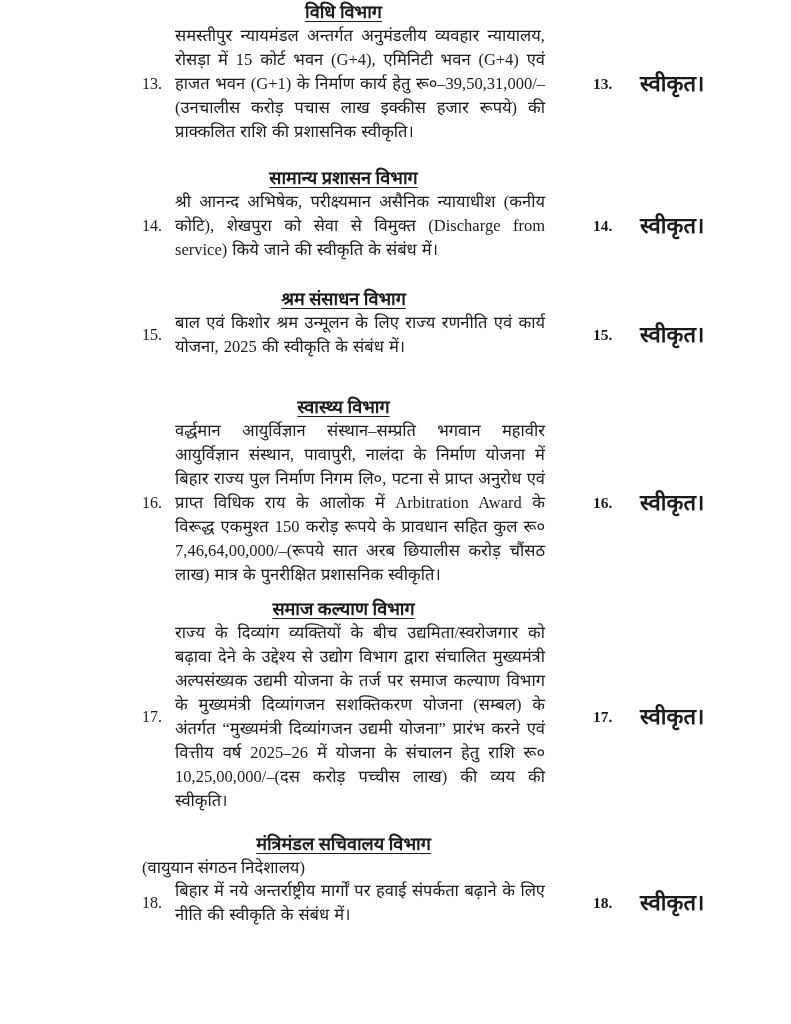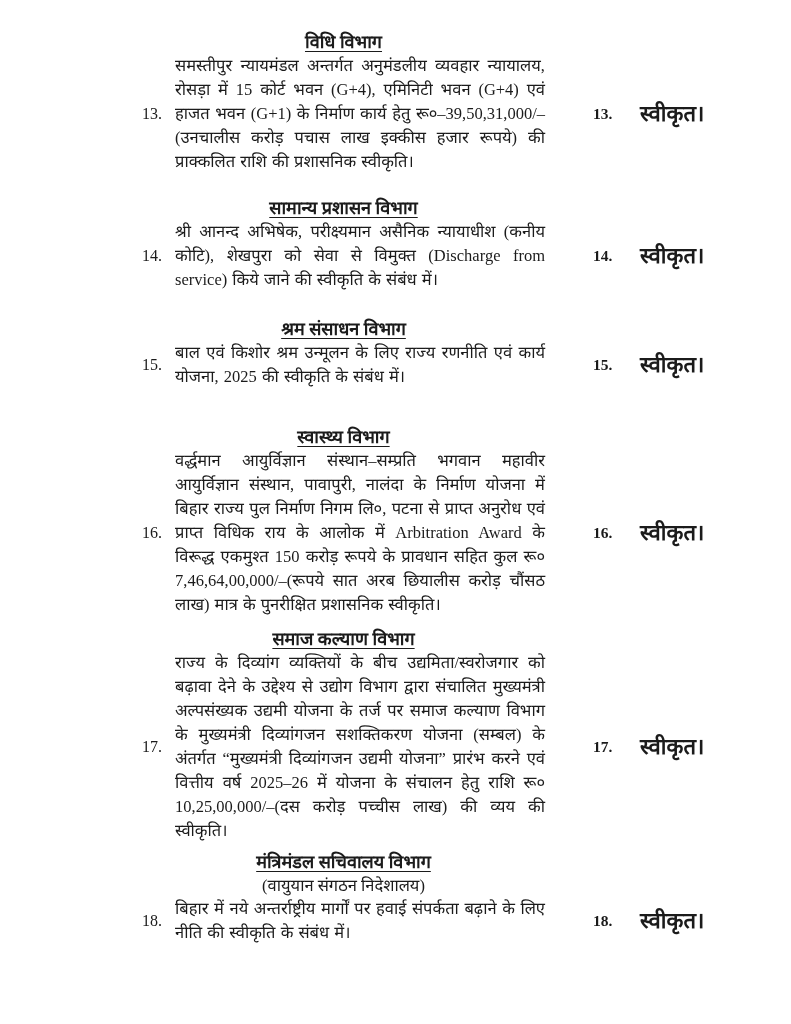--- a/index.html
+++ b/index.html
@@ -8,48 +8,46 @@
     background: #ffffff;
   }
   .page {
     position: relative;
     width: 791px;
     height: 1024px;
     background: #ffffff;
     color: #1b1b1b;
     font-family: "Liberation Serif", "DejaVu Serif", serif;
     box-sizing: border-box;
-    padding-top: 30px;
     overflow: hidden;
   }
   .content {
     margin-left: 142px;
     width: 560px;
   }
   section.dept {
     margin: 0;
   }
   section.dept:nth-of-type(2) { margin-top: 22px; font-family: Liberation Serif, serif; }
   section.dept:nth-of-type(3) { margin-top: 25px; }
   section.dept:nth-of-type(4) { margin-top: 36px; }
   section.dept:nth-of-type(5) { margin-top: 10px; }
-  section.dept:nth-of-type(6) { margin-top: 7px; }
+  section.dept:nth-of-type(6) { margin-top: 19px; }
   .dept-heading {
     margin: 0;
     width: 403px;              
     text-align: center;
     font-size: 18px;
     font-weight: 700;
     line-height: 24px;
     text-decoration: underline;
     text-underline-offset: 3px;
   }
   .dept-subheading {
     width: 403px;
-    text-align: center;
     font-size: 16.5px;
     font-weight: 400;
     line-height: 23px;
   }
   .item-row {
     display: flex;
     align-items: center;
   }
   .num-left {
     flex: 0 0 33px;

